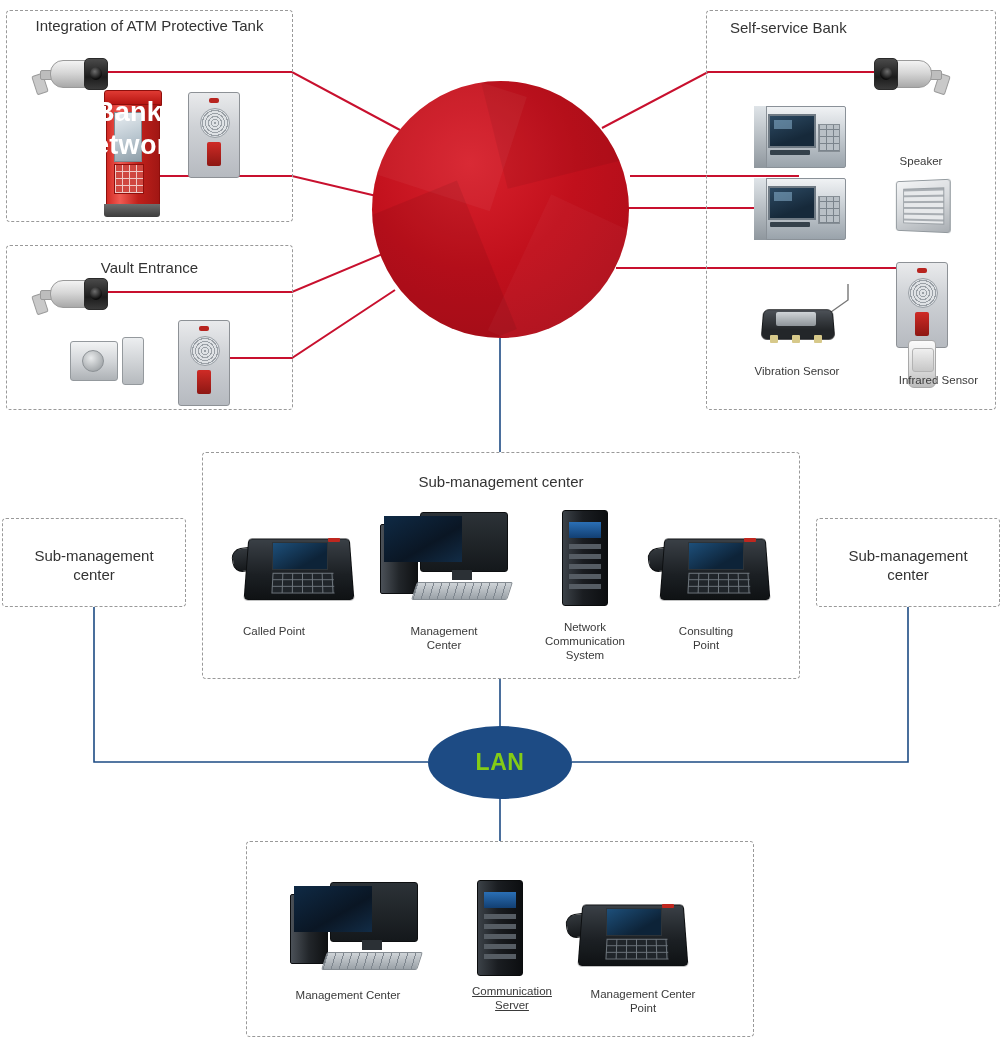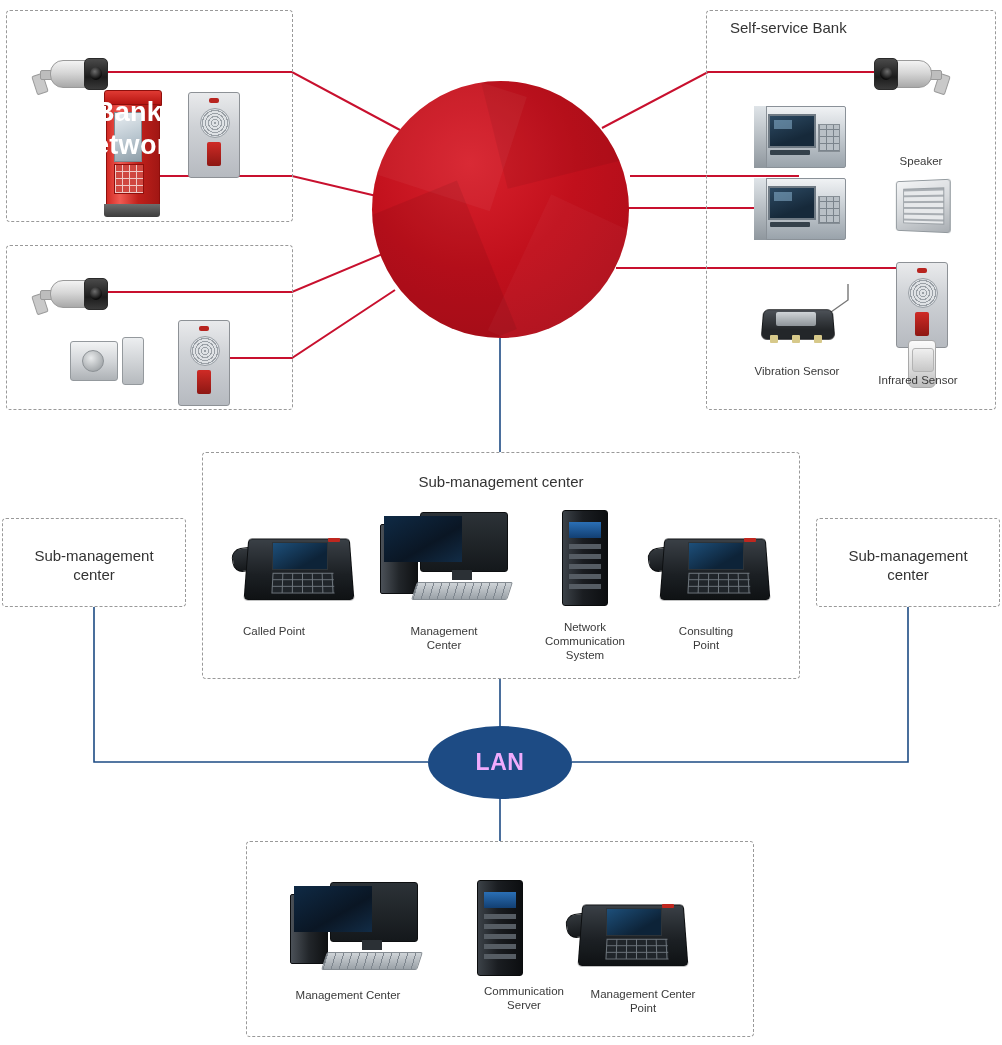--- a/index.html
+++ b/index.html
@@ -88,21 +88,21 @@
     top: 726px;
     width: 144px;
     height: 73px;
     border-radius: 50%;
     background: #1d4b84;
     display: flex;
     align-items: center;
     justify-content: center;
   }
   #lan-hub span {
-    color: #f0abfc;
+    color: #84cc16;
     font-size: 23px;
     font-weight: bold;
     letter-spacing: .5px;
   }
   
   .dev { position: absolute; }
 
   
   .cam { width: 78px; height: 46px; }
   .cam .body {
@@ -391,20 +391,21 @@
 
       <path d="M94 607 L94 762 L428 762"></path>
 
       <path d="M908 607 L908 762 L572 762"></path>
 
       <path d="M500 799 L500 841"></path>
     </g>
   </svg>
 
   <div class="box" style="left:6px; top:10px; width:287px; height:212px;"></div>
+  <div class="box-title" style="left:10px; top:16px; width:279px;">Integration of ATM Protective Tank</div>
 
   <div class="dev cam" style="left:32px; top:52px;">
     <div class="arm"></div>
       <div class="mount"></div>
       <div class="body"></div>
       <div class="lens"></div>
   </div>
 
   <div class="dev booth" style="left:104px; top:90px;">
     <div class="top"></div>
@@ -415,20 +416,21 @@
   </div>
 
   <div class="dev panel" style="left:188px; top:92px;">
     <div class="pb"></div>
       <div class="led"></div>
       <div class="grille"></div>
       <div class="strip"></div>
   </div>
 
   <div class="box" style="left:6px; top:245px; width:287px; height:165px;"></div>
+  <div class="box-title" style="left:10px; top:258px; width:279px;">Vault Entrance</div>
 
   <div class="dev cam" style="left:32px; top:272px;">
     <div class="arm"></div>
       <div class="mount"></div>
       <div class="body"></div>
       <div class="lens"></div>
   </div>
 
   <div class="dev lock" style="left:70px; top:337px;">
     <div class="lbody"></div>
@@ -489,21 +491,21 @@
     <div class="pin" style="left:12px;"></div>
       <div class="pin" style="left:34px;"></div>
       <div class="pin" style="left:56px;"></div>
   </div>
   <div class="cap" style="left:737px; top:364px; width:120px;">Vibration Sensor</div>
 
   <div class="dev ir" style="left:908px; top:340px;">
     <div class="irb"></div>
       <div class="irlens"></div>
   </div>
-  <div class="cap" style="left:858px; top:373px; width:120px;">Infrared Sensor</div>
+  <div class="cap" style="left:858px; top:373px; width:120px;text-align:right;">Infrared Sensor</div>
 
   <div id="bank-hub">
     <div class="facet f1"></div>
       <div class="facet f2"></div>
       <div class="facet f3"></div>
       <div class="facet f4"></div>
   </div>
   <div id="bank-hub-label">
     <div>
       <div>Bank</div>
@@ -590,21 +592,21 @@
 
   <div class="dev srv" style="left:477px; top:880px;">
     <div class="sbody2"></div>
     <div class="blue"></div>
     <div class="bay" style="top:34px;"></div>
     <div class="bay" style="top:44px;"></div>
     <div class="bay" style="top:54px;"></div>
     <div class="bay" style="top:64px;"></div>
     <div class="bay" style="top:74px;"></div>
   </div>
-  <div class="cap" style="left:464px; top:984px; width:120px;">
+  <div class="cap" style="left:452px; top:984px; width:120px;text-decoration:underline;">
     <div>Communication</div>
     <div>Server</div>
   </div>
 
   <div class="dev phone" style="left:566px; top:888px;">
     <div class="handset"></div>
       <div class="pbody"></div>
       <div class="pscreen"></div>
       <div class="keys2"></div>
       <div class="redled"></div>

